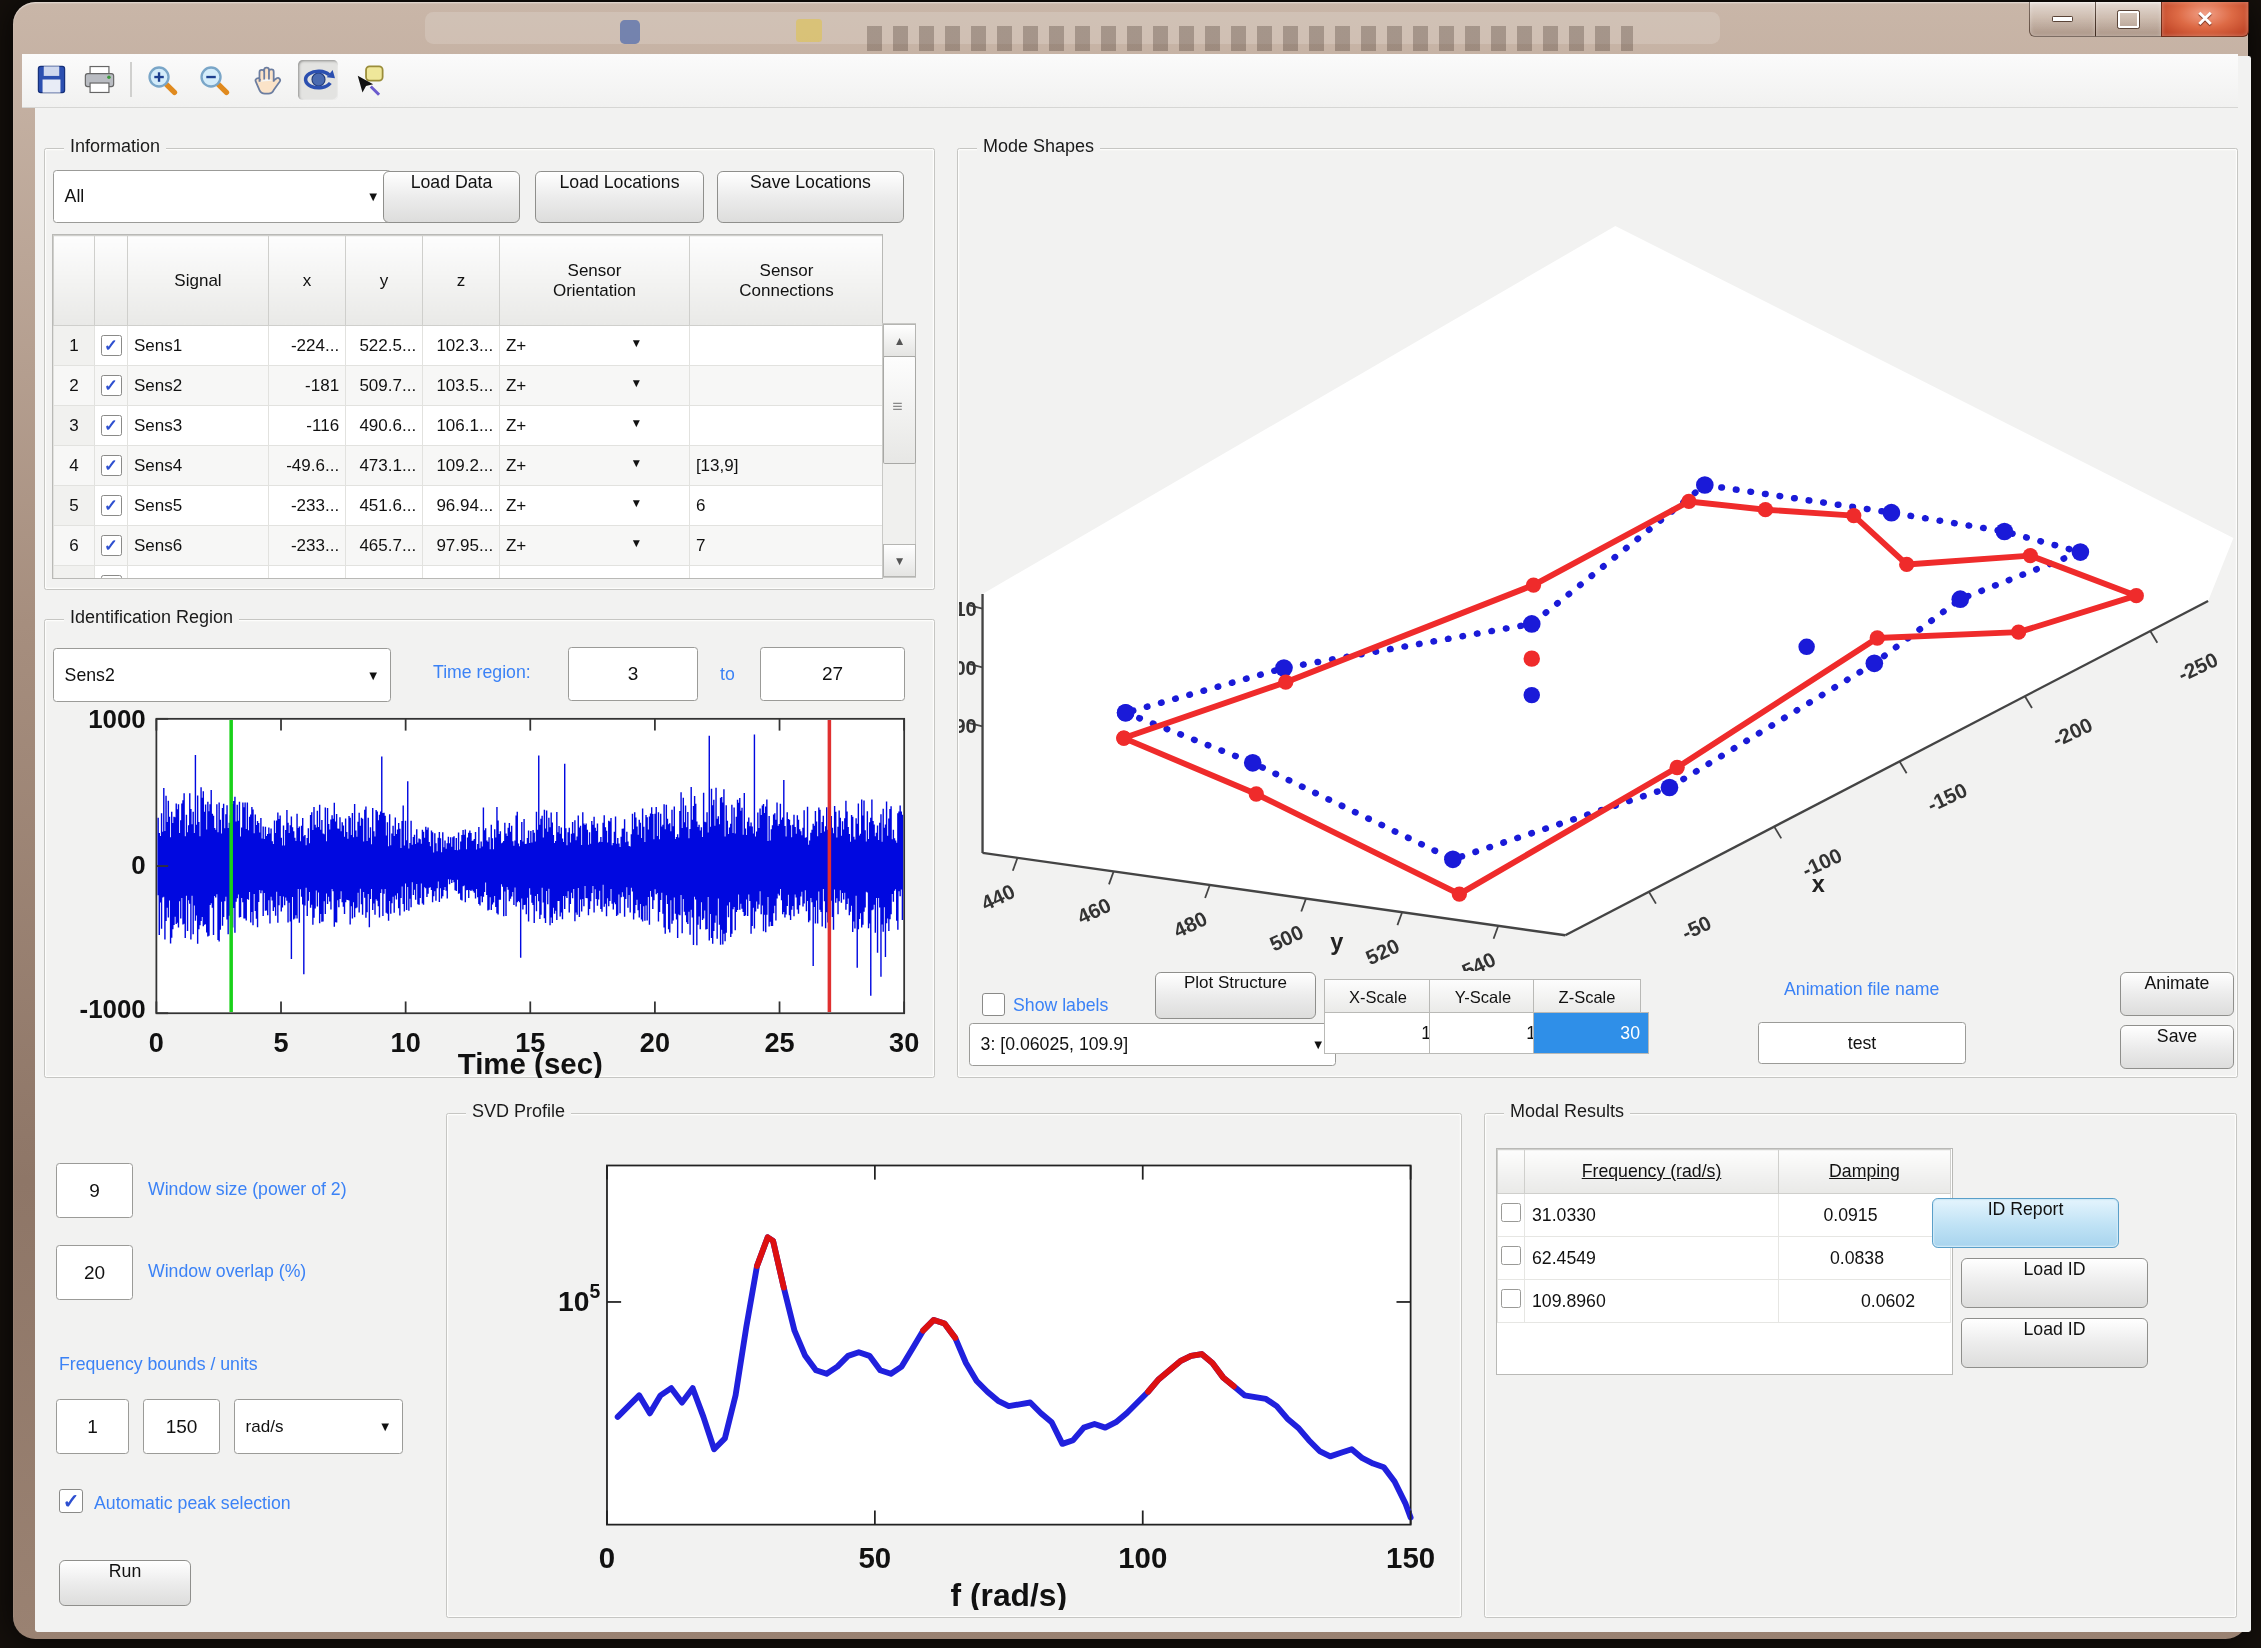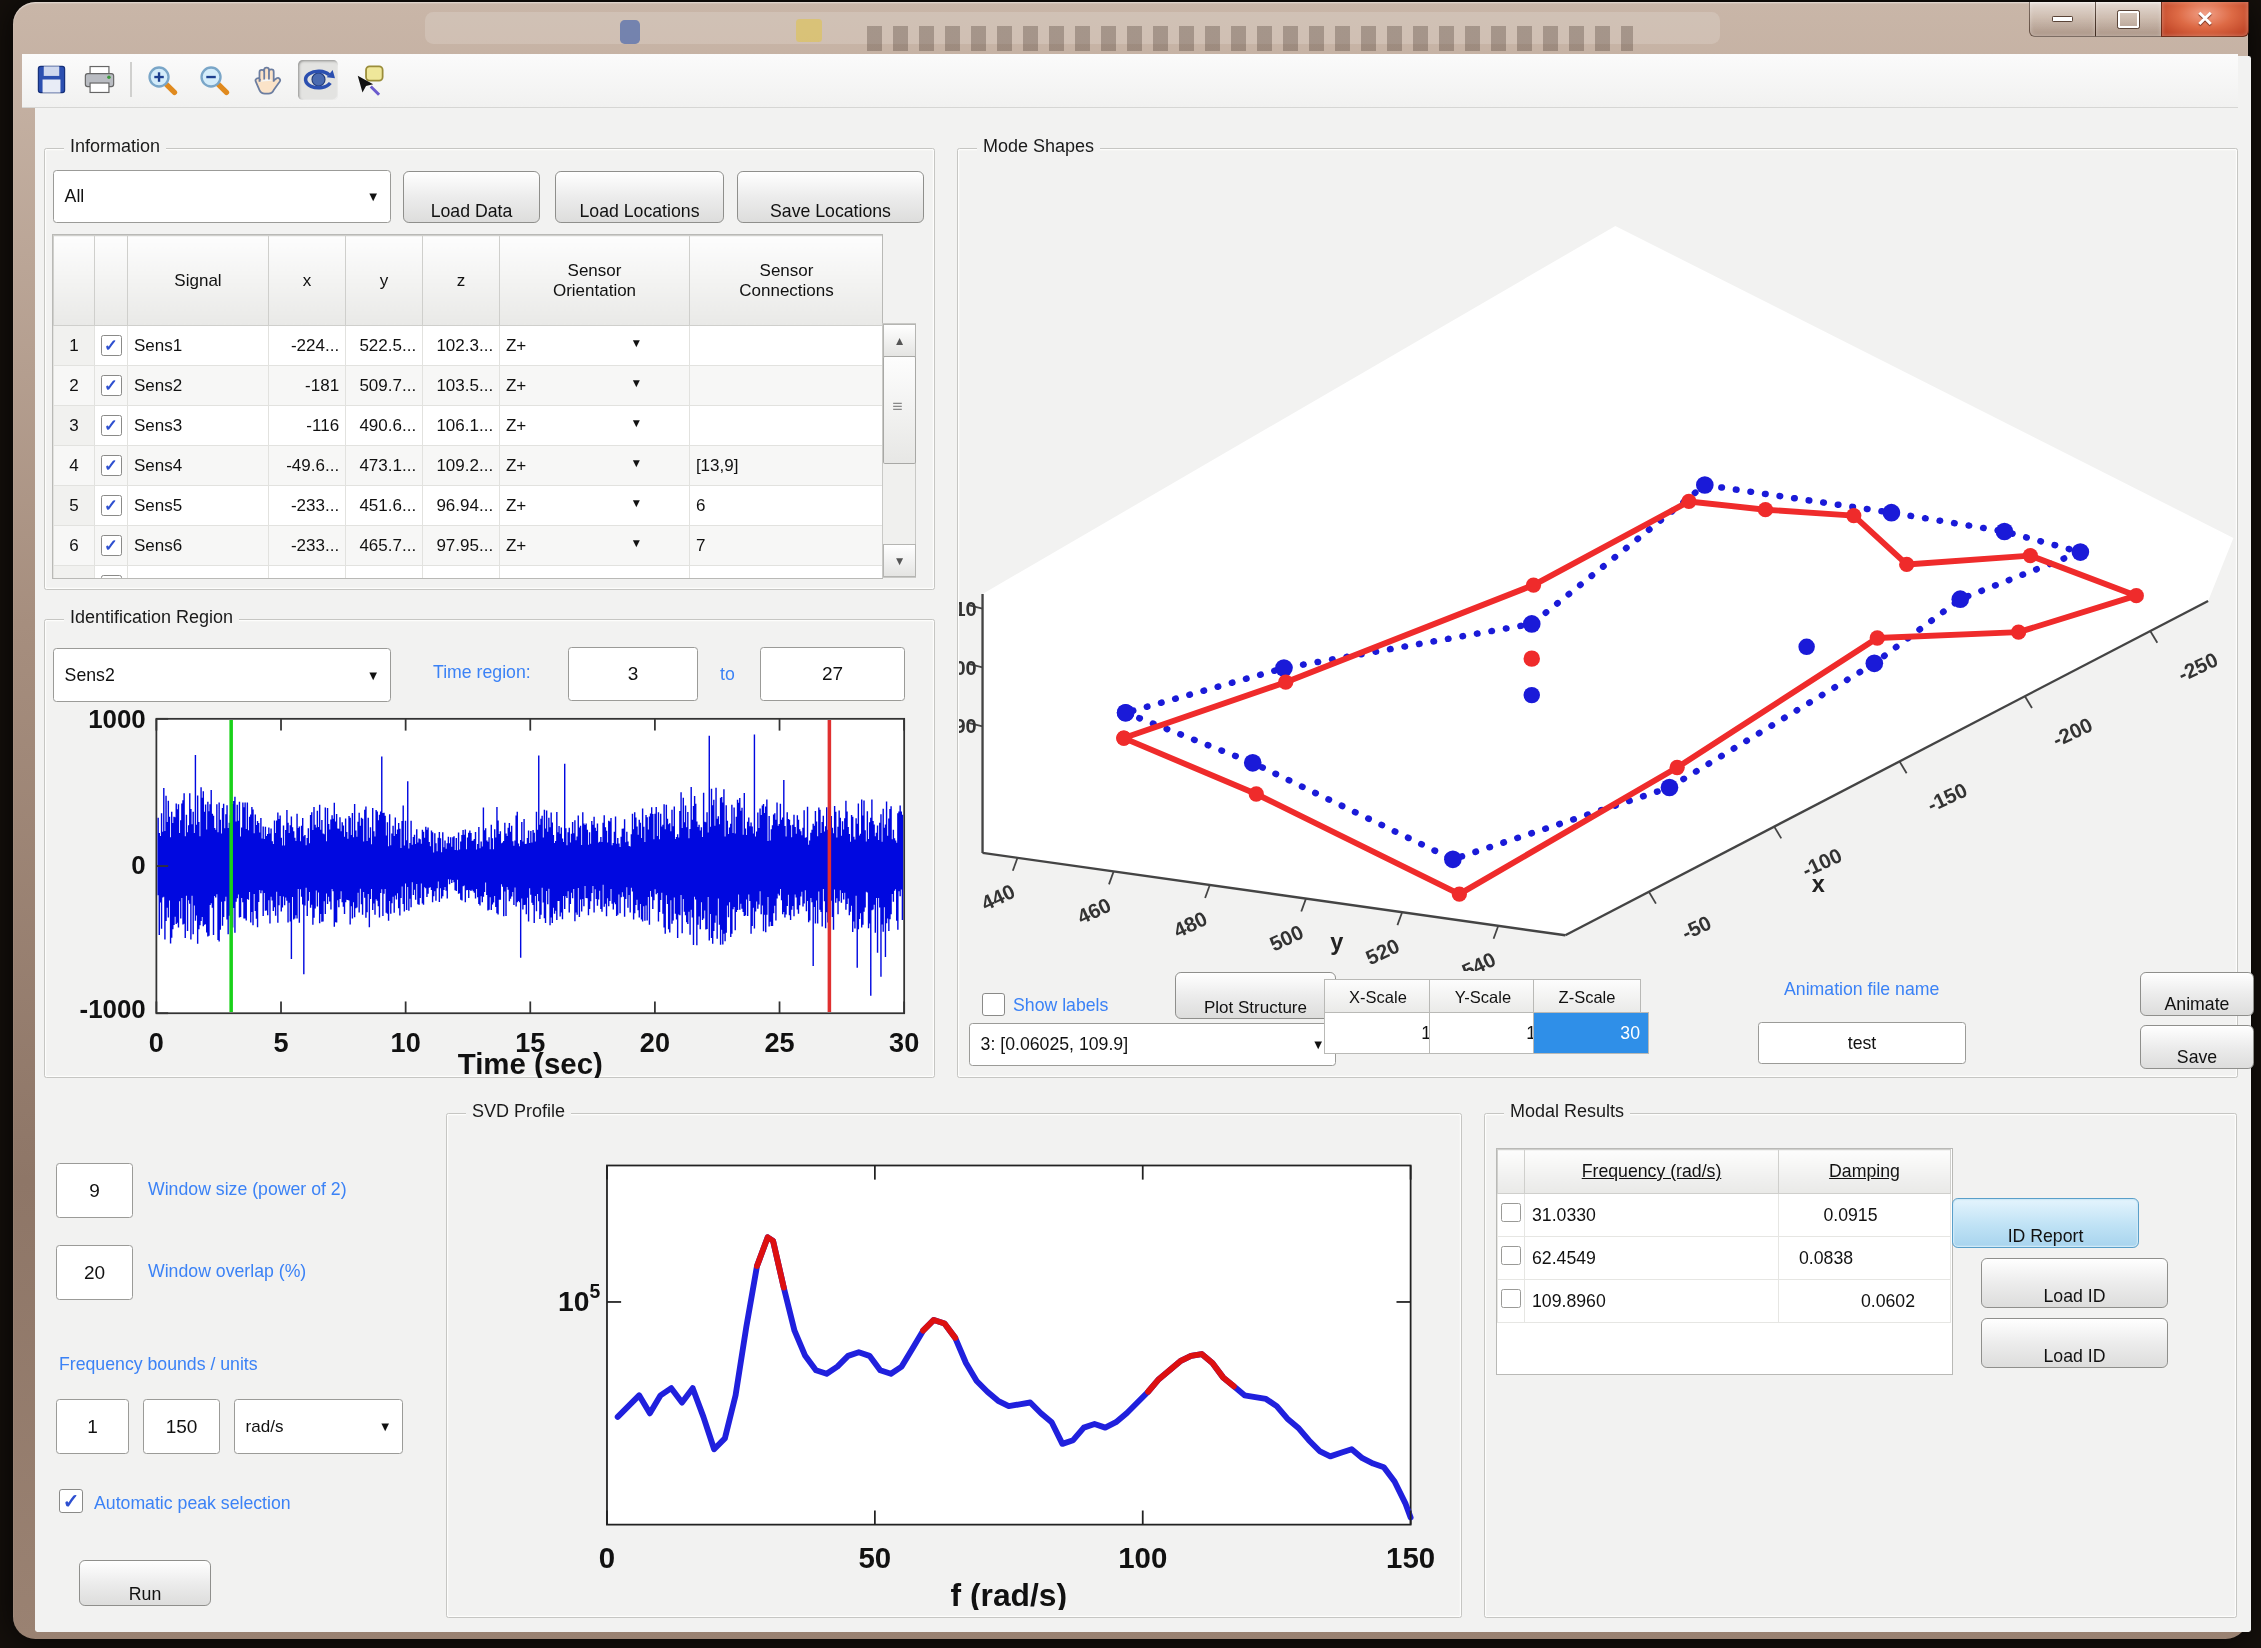--- a/index.html
+++ b/index.html
@@ -26,21 +26,21 @@
   
   .toolbar{position:absolute;left:22.4px;top:54px;width:2216px;height:53px;background:linear-gradient(#fbfbfb,#f1f1f0);
            border-bottom:1.2px solid #d6d6d4;}
   .tool{position:absolute;top:5.9px;width:40px;height:40px;display:flex;align-items:center;justify-content:center;border-radius:4.7px;}
   .tool.pressed{background:#e3e3e1;box-shadow:inset 1.2px 1.2px 2.4px rgba(0,0,0,.35), inset -0.6px -0.6px 1.2px rgba(255,255,255,.8);}
   .sep{position:absolute;top:8.2px;width:1.2px;height:35px;background:#d0d0ce;}
   
   .panel{position:absolute;border:1.2px solid #c6c6c3;border-radius:2.4px;box-shadow:inset 0 0 0 1.2px #fdfdfc;}
   .ptitle{position:absolute;top:-13px;left:19px;background:#f2f2f1;padding:0 5.9px;font-size:18px;color:#1a1a1a;}
   .btn{position:absolute;background:linear-gradient(#ffffff,#ececec 50%,#dddddc);border:1.2px solid #8f8f8c;border-radius:5.9px;
-       display:flex;align-items:flex-end;justify-content:center;font-size:17.7px;color:#111;box-shadow:inset 0 1.2px 0 #fff;margin-left:20px;}
+       display:flex;align-items:flex-start;justify-content:center;font-size:17.7px;color:#111;box-shadow:inset 0 1.2px 0 #fff;}
   .btn.primary{background:linear-gradient(#e4f4fd,#bfe2f5 55%,#a8d4ee);border:1.8px solid #5a9fc9;box-shadow:0 0 0 1.2px #cfe9f7 inset;}
   .inp{position:absolute;background:#fff;border:1.2px solid #9b9b98;border-radius:3.5px;font-size:19px;
        display:flex;align-items:center;justify-content:center;}
   .dd{position:absolute;background:#fff;border:1.2px solid #9b9b98;border-radius:3.5px;font-size:17.7px;
       display:flex;align-items:center;padding:0 10.6px;}
   .dd .arrow{margin-left:auto;font-size:13px;color:#111;}
   .lbl{position:absolute;font-size:17.7px;color:#3b82f6;white-space:nowrap;}
   .cb{position:absolute;width:22.4px;height:22.4px;background:#fff;border:1.2px solid #8a8a88;border-radius:2.9px;
       display:flex;align-items:center;justify-content:center;font-size:20px;font-weight:bold;color:#2d4fd0;}
   
@@ -505,21 +505,21 @@
         </thead>
       <tbody id="modal-body">
           <tr>
             <td style="text-align: center; padding: 0px;"><span class="mcb"></span></td>
             <td>31.0330</td>
             <td style="text-align: center; padding-right: 35px;">0.0915</td>
           </tr>
           <tr>
             <td style="text-align: center; padding: 0px;"><span class="mcb"></span></td>
             <td>62.4549</td>
-            <td style="text-align: left; padding-right: 35px; padding-left: 20px;">0.0838</td>
+            <td style="text-align: center; padding-right: 35px; padding-left: 20px;">0.0838</td>
           </tr>
           <tr>
             <td style="text-align: center; padding: 0px;"><span class="mcb"></span></td>
             <td>109.8960</td>
             <td style="text-align: right; padding-right: 35px;">0.0602</td>
           </tr>
         </tbody>
     </table>
   </div>
   <div class="btn primary" style="left:1932px;top:1198px;width:185px;height:48px;">

